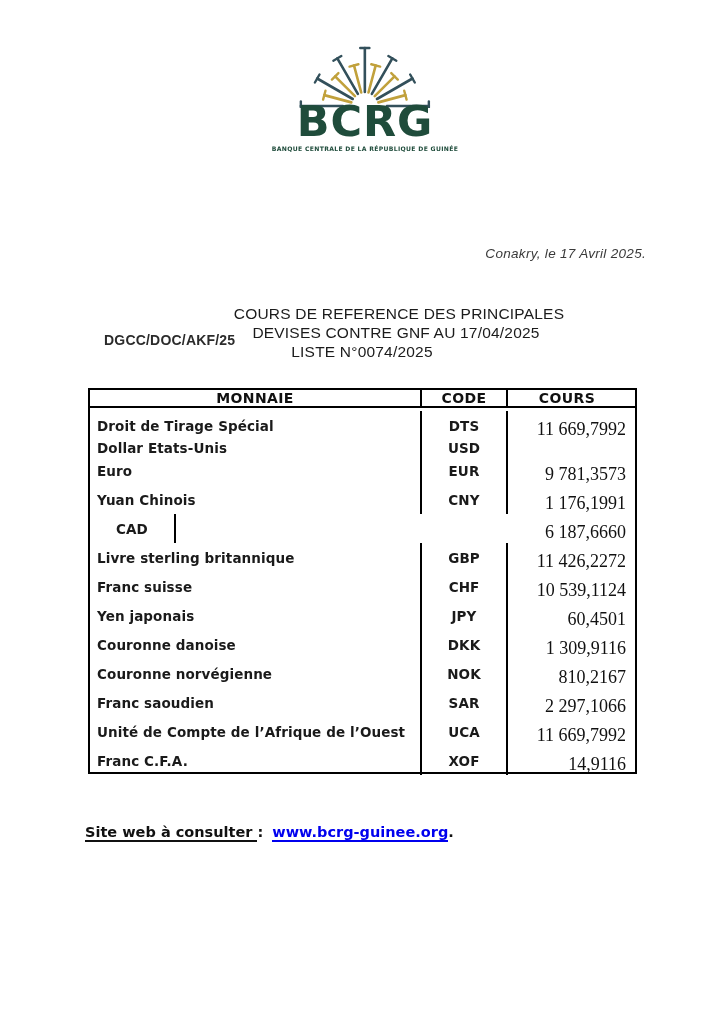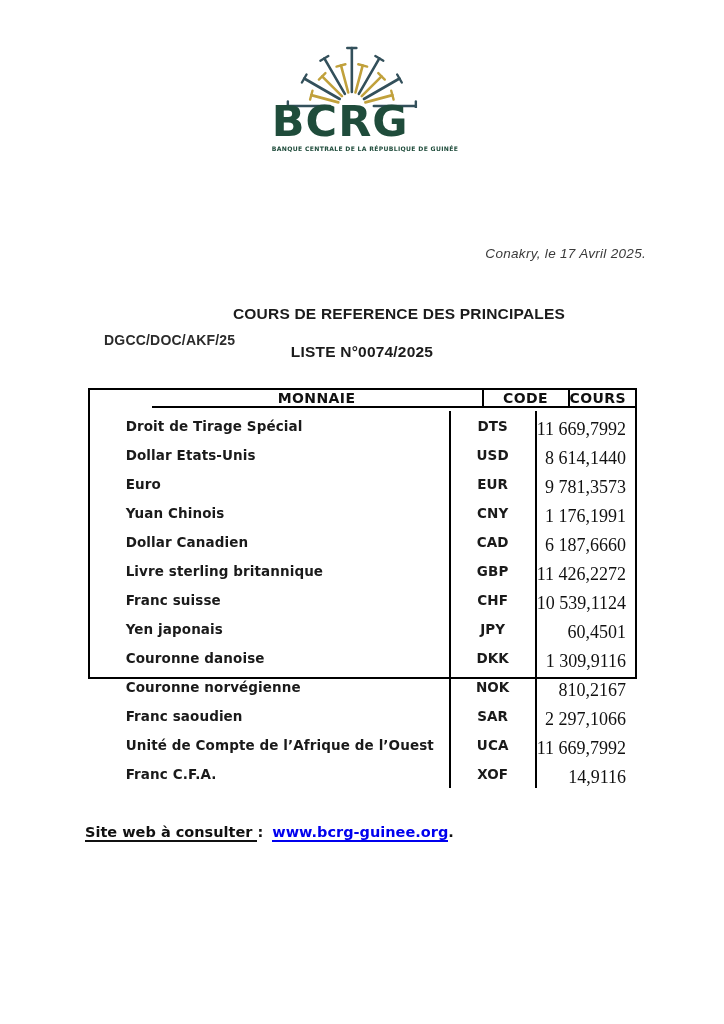--- a/index.html
+++ b/index.html
@@ -10,21 +10,21 @@
     background:#ffffff;
     font-family:"Liberation Sans", sans-serif;
     color:#111;
     overflow:hidden;
   }
 
   
   .logo {
     position:absolute; top:42px; left:365px;
     transform:translateX(-50%);
-    display:flex; flex-direction:column; 
+    display:flex; flex-direction:column; align-items:center;
   }
   .logo-rays { display:block; }
   .logo-acronym {
     margin-top:-8px;
     font-family:"DejaVu Sans", sans-serif;
     font-weight:700; font-size:43px; line-height:1;
     letter-spacing:1px;
     color:#1F4C3B;
   }
   .logo-tagline {
@@ -42,36 +42,35 @@
   }
 
   
   .ref-number {
     position:absolute; top:332px; left:104px;
     font-weight:700; font-size:14px; color:#2b2b2b; letter-spacing:0.2px;
   }
   .title-line {
     position:absolute; transform:translateX(-50%);
     white-space:nowrap;
-    font-weight:700; font-size:15.5px; line-height:1;
+    font-weight:400; font-size:15.5px; line-height:1;
     color:#1b1b1b; letter-spacing:0.2px;text-align:right;
   }
   .title-line-1 { top:306px; left:399px; }
   .title-line-2 { top:325px; left:396px; }
   .title-line-3 { top:344px; left:362px; }
 
   
   .rates-table {
     position:absolute; top:388px; left:88px;
-    width:549px; height:291px;
+    width:549px; height:386px;
     box-sizing:border-box;
     border:2px solid #000;
     display:flex; flex-direction:column;
     font-family:"DejaVu Sans", sans-serif;
-    align-items:flex-end;
   }
   .thead {
     display:flex; height:28px; box-sizing:border-box;
     border-bottom:2px solid #000;
     font-weight:700; font-size:14px; letter-spacing:0.4px;
   }
   .tbody { flex:1; display:flex; flex-direction:column; padding:3px 0 2px 0; }
   .trow { flex:1; display:flex; align-items:center; }
   .cell { box-sizing:border-box; }
   .col-name  { width:332px; border-right:2px solid #000; height:100%;
@@ -146,20 +145,21 @@
       </svg>
     <div class="logo-acronym" style="color: rgb(31, 76, 59);">BCRG</div>
     <div class="logo-tagline" style="color: rgb(31, 76, 59);">BANQUE CENTRALE DE LA RÉPUBLIQUE DE GUINÉE</div>
   </div>
 
   <div class="date-line">Conakry, le 17 Avril 2025.</div>
 
   <div class="ref-number">DGCC/DOC/AKF/25</div>
 
   <div class="title-line title-line-1">COURS DE REFERENCE DES PRINCIPALES</div>
+  <div class="title-line title-line-2">DEVISES CONTRE GNF AU 17/04/2025</div>
   <div class="title-line title-line-3">LISTE N°0074/2025</div>
 
   <div class="rates-table">
     <div class="thead">
       <div class="cell col-name">MONNAIE</div>
       <div class="cell col-code">CODE</div>
       <div class="cell col-rate" style="justify-content:center;">COURS</div>
     </div>
     <div class="tbody">
         <div class="trow">
@@ -173,23 +173,20 @@
             <span class="cell-rate">11 669,7992</span>
           </div>
         </div>
         <div class="trow">
           <div class="cell col-name">
             <span class="cell-name">Dollar Etats-Unis</span>
           </div>
           <div class="cell col-code">
             <span class="cell-code">USD</span>
           </div>
-          <div class="cell col-rate">
-            <span class="cell-rate">8 614,1440</span>
-          </div>
         </div>
         <div class="trow">
           <div class="cell col-name">
             <span class="cell-name">Euro</span>
           </div>
           <div class="cell col-code">
             <span class="cell-code">EUR</span>
           </div>
           <div class="cell col-rate">
             <span class="cell-rate">9 781,3573</span>
@@ -200,23 +197,20 @@
             <span class="cell-name">Yuan Chinois</span>
           </div>
           <div class="cell col-code">
             <span class="cell-code">CNY</span>
           </div>
           <div class="cell col-rate">
             <span class="cell-rate">1 176,1991</span>
           </div>
         </div>
         <div class="trow">
-          <div class="cell col-name">
-            <span class="cell-name">Dollar Canadien</span>
-          </div>
           <div class="cell col-code">
             <span class="cell-code">CAD</span>
           </div>
           <div class="cell col-rate">
             <span class="cell-rate">6 187,6660</span>
           </div>
         </div>
         <div class="trow">
           <div class="cell col-name">
             <span class="cell-name">Livre sterling britannique</span>

